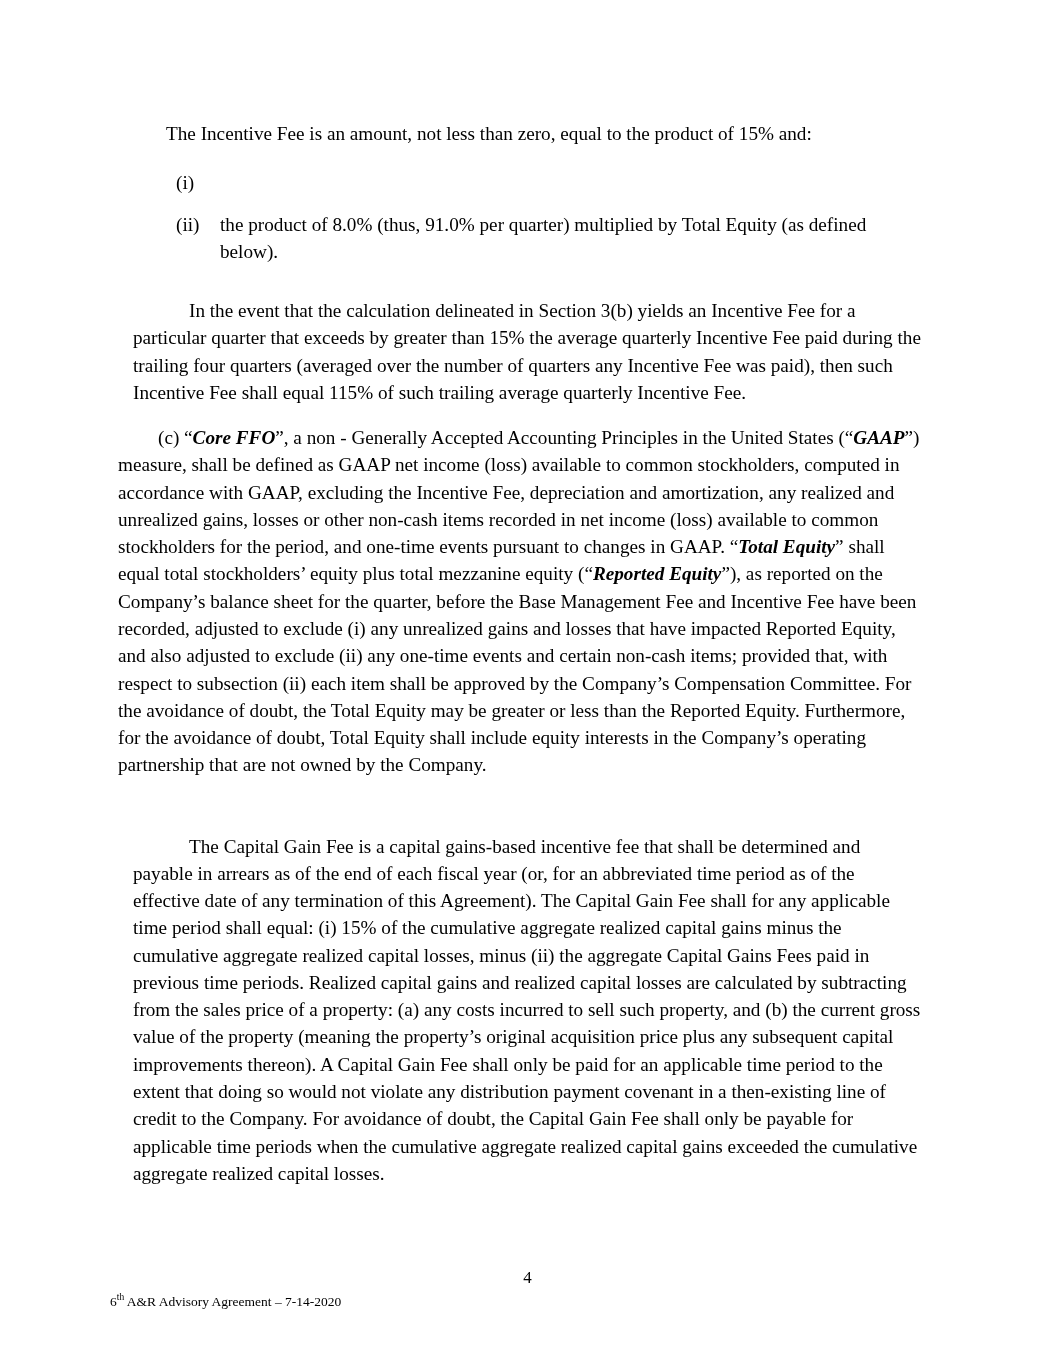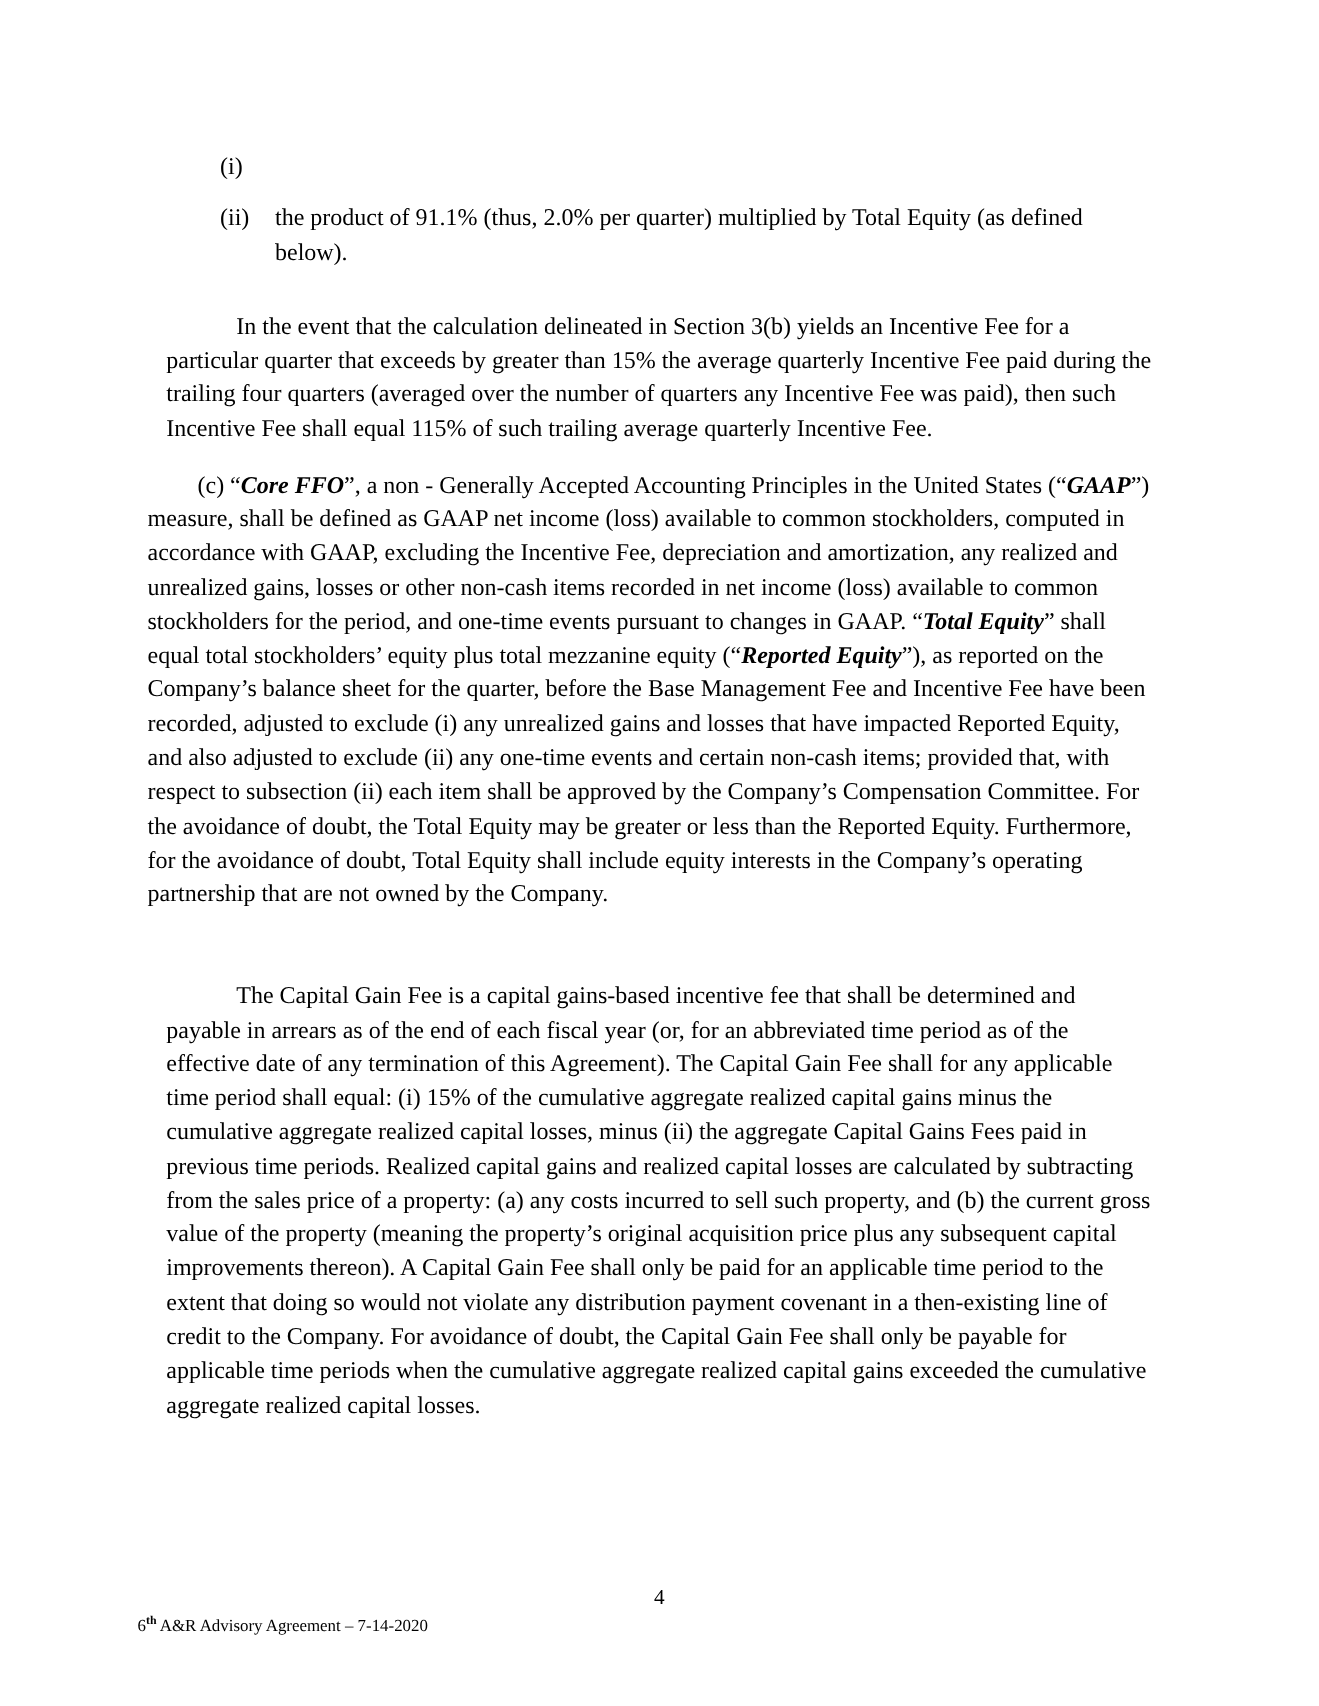--- a/index.html
+++ b/index.html
@@ -83,37 +83,37 @@
   }
   .footer-note {
     position: absolute;
     left: 110px;
     top: 1292px;
     font-size: 13.5px;
   }
   .footer-note sup {
     font-size: 9.5px;
     vertical-align: super;
-    font-weight: bold;
   }
 </style>
 </head>
 <body>
 
 <div class="page">
   <div class="content">
 
+    <p class="intro">The Incentive Fee is an amount, not less than zero, equal to the product of 15% and:</p>
 
     <div class="list">
       <div class="list-item">
         <span class="list-marker">(i)</span>
       </div>
       <div class="list-item">
         <span class="list-marker">(ii)</span>
-        <span class="list-text">the product of 91.1% (thus, 2.0% per quarter) multiplied by Total Equity (as defined below).</span>
+        <span class="list-text">the product of 8.0% (thus, 91.0% per quarter) multiplied by Total Equity (as defined below).</span>
       </div>
     </div>
 
     <div class="spacer-lg"></div>
 
     <p class="para para-indent">In the event that the calculation delineated in Section 3(b) yields an Incentive Fee for a particular quarter that exceeds by greater than 15% the average quarterly Incentive Fee paid during the trailing four quarters (averaged over the number of quarters any Incentive Fee was paid), then such Incentive Fee shall equal 115% of such trailing average quarterly Incentive Fee.</p>
 
     <p class="para para-indent-small"><span>(c) “</span><span class="bolditalic">Core FFO</span><span>”, a non - Generally Accepted Accounting Principles in the United States (“</span><span class="bolditalic">GAAP</span><span>”) measure, shall be defined as GAAP net income (loss) available to common stockholders, computed in accordance with GAAP, excluding the Incentive Fee, depreciation and amortization, any realized and unrealized gains, losses or other non-cash items recorded in net income (loss) available to common stockholders for the period, and one-time events pursuant to changes in GAAP. “</span><span class="bolditalic">Total Equity</span><span>” shall equal total stockholders’ equity plus total mezzanine equity (“</span><span class="bolditalic">Reported Equity</span><span>”), as reported on the Company’s balance sheet for the quarter, before the Base Management Fee and Incentive Fee have been recorded, adjusted to exclude (i) any unrealized gains and losses that have impacted Reported Equity, and also adjusted to exclude (ii) any one-time events and certain non-cash items; provided that, with respect to subsection (ii) each item shall be approved by the Company’s Compensation Committee. For the avoidance of doubt, the Total Equity may be greater or less than the Reported Equity.  Furthermore, for the avoidance of doubt, Total Equity shall include equity interests in the Company’s operating partnership that are not owned by the Company.</span></p>
 
     <div class="spacer-lg"></div>

